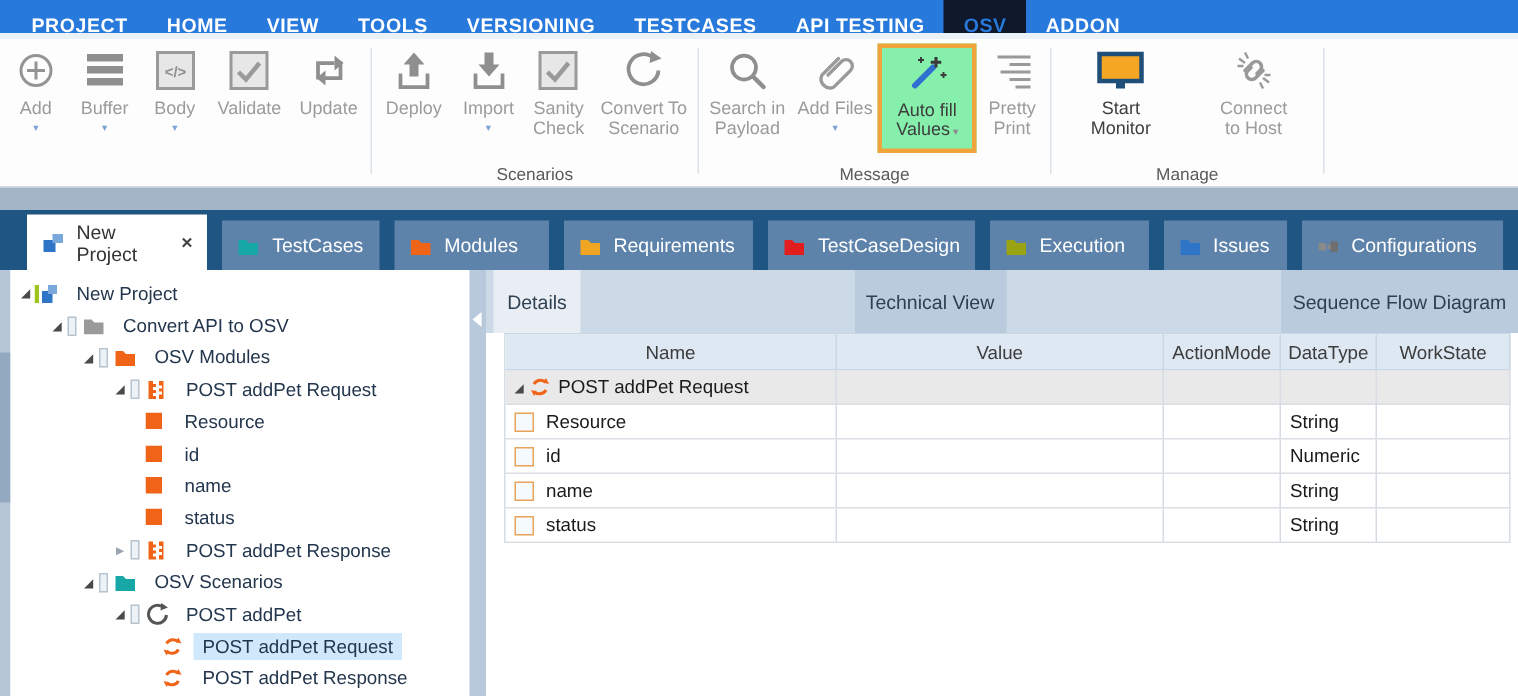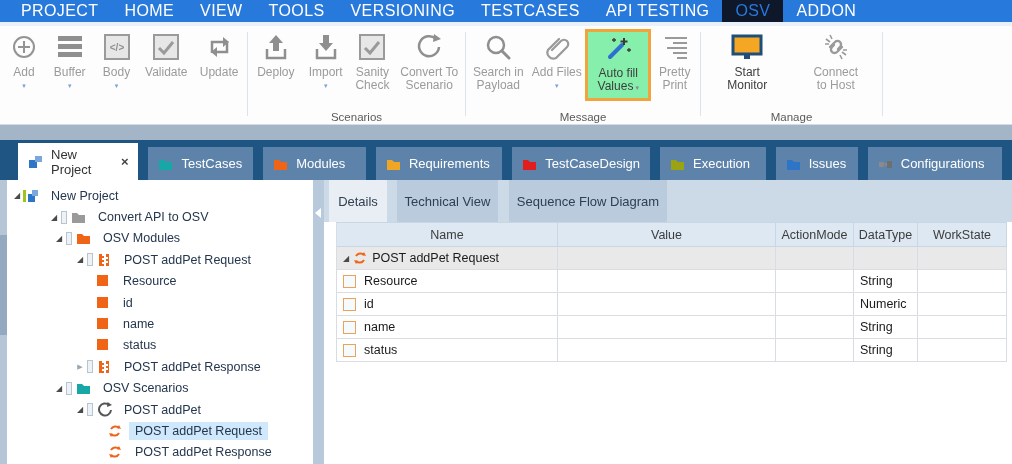--- a/index.html
+++ b/index.html
@@ -2,21 +2,21 @@
 <html><head>
 <meta charset="utf-8">
 <style>
   * { box-sizing: border-box; margin: 0; padding: 0; }
   html,body { width:1012px; height:464px; }
   body { font-family: "Liberation Sans", "DejaVu Sans", sans-serif; background:#fff; }
   .app { position:relative; width:1012px; height:464px; overflow:hidden; background:#fff; }
 
   
   .menubar { position:absolute; left:0; top:0; width:1012px; height:22px; background:#2879dc; display:flex; align-items:stretch; padding-left:8px; }
-  .menu-item { color:#fff; font-size:16px; letter-spacing:.4px; padding:6px 13px; display:flex; align-items:center; cursor:default; }
+  .menu-item { color:#fff; font-size:13px; letter-spacing:.4px; padding:16px 13px; display:flex; align-items:center; cursor:default;font-weight:bold; }
   .menu-item.active { background:#0f172a; color:#2879dc; }
   .menustrip { position:absolute; left:0; top:22px; width:1012px; height:4px; background:#eaf1f9; }
 
   
   .ribbon { position:absolute; left:0; top:26px; width:1012px; height:99px; background:#fdfdfd; border-bottom:1px solid #d5dce4; }
   .rgroup { position:absolute; top:0; height:98px; }
   .rgroup .btnrow { display:flex; justify-content:space-around; align-items:flex-start; padding:3px 2px 0 2px; }
   .rgroup-label { position:absolute; bottom:1px; left:0; right:0; text-align:center; font-size:11.5px; color:#5a5a5a; }
   .rsep { position:absolute; top:6px; height:84px; width:1px; background:#dde3ea; }
   .rbtn { display:flex; flex-direction:column; align-items:center; padding-top:2px; }
@@ -52,21 +52,21 @@
   .ticn { width:16px; display:inline-flex; justify-content:center; margin-right:6px; }
   .tlabel { padding:2px 6px; }
   .titem.selected .tlabel { background:#cfe8fb; }
 
   
   .splitter { position:absolute; left:313px; top:0; width:11px; height:284px; background:#b9c9dc; }
   .splitter .arr { position:absolute; left:2px; top:28px; width:0; height:0; border-top:5px solid transparent; border-bottom:5px solid transparent; border-right:6px solid #fff; }
 
   
   .rightpanel { position:absolute; left:324px; top:0; width:688px; height:284px; background:#fff; }
-  .dtabbar { position:absolute; left:0; top:0; width:688px; height:42px; background:#ccd9e6; display:flex; align-items:stretch; padding-left:5px; }
+  .dtabbar { position:absolute; left:0; top:0; width:688px; height:42px; background:#ccd9e6; display:flex; align-items:stretch; padding-left:5px;justify-content:space-between; }
   .vtab { font-size:13px; color:#2f4050; display:flex; align-items:center; justify-content:center; background:#b9cbdc; }
   .vtab.active { background:#e9eef5; }
   .vtab.t0 { width:58px; margin-right:10px; }
   .vtab.t1 { width:101px; margin-right:11px; }
   .vtab.t2 { width:158px; }
 
   
   .grid { position:absolute; left:12px; top:42px; width:671px; border-left:1px solid #d6dde4; border-top:1px solid #c9d6e4; }
   .grow { display:flex; height:23px; }
   .gc { border-right:1px solid #d6dde4; border-bottom:1px solid #dadee3; padding:0 6px; display:flex; align-items:center; font-size:12.5px; color:#1a1a1a; overflow:hidden; white-space:nowrap; }
@@ -353,21 +353,21 @@
         <span class="texp exp"></span>
         <span class="ticn">
           <svg width="16" height="14">
               <rect x="0" y="1" width="3" height="12" fill="#9fc41e"></rect>
               <rect x="5" y="5" width="7" height="8" fill="#2e75c8"></rect>
               <rect x="9" y="1" width="6" height="6" fill="#7aa7dc"></rect>
             </svg>
           </span>
         <span class="tlabel">New Project</span>
       </div>
-      <div class="titem" style="padding-left:41px">
+      <div class="titem" style="padding-left:25px">
         <span class="texp exp"></span>
         <span class="tbar"></span>
         <span class="ticn">
           <svg width="15" height="12">
               <path d="M1 2h5l2 2h6v8H1z" fill="#9a9a9a"></path>
             </svg>
           </span>
         <span class="tlabel">Convert API to OSV</span>
       </div>
       <div class="titem" style="padding-left:46px">

